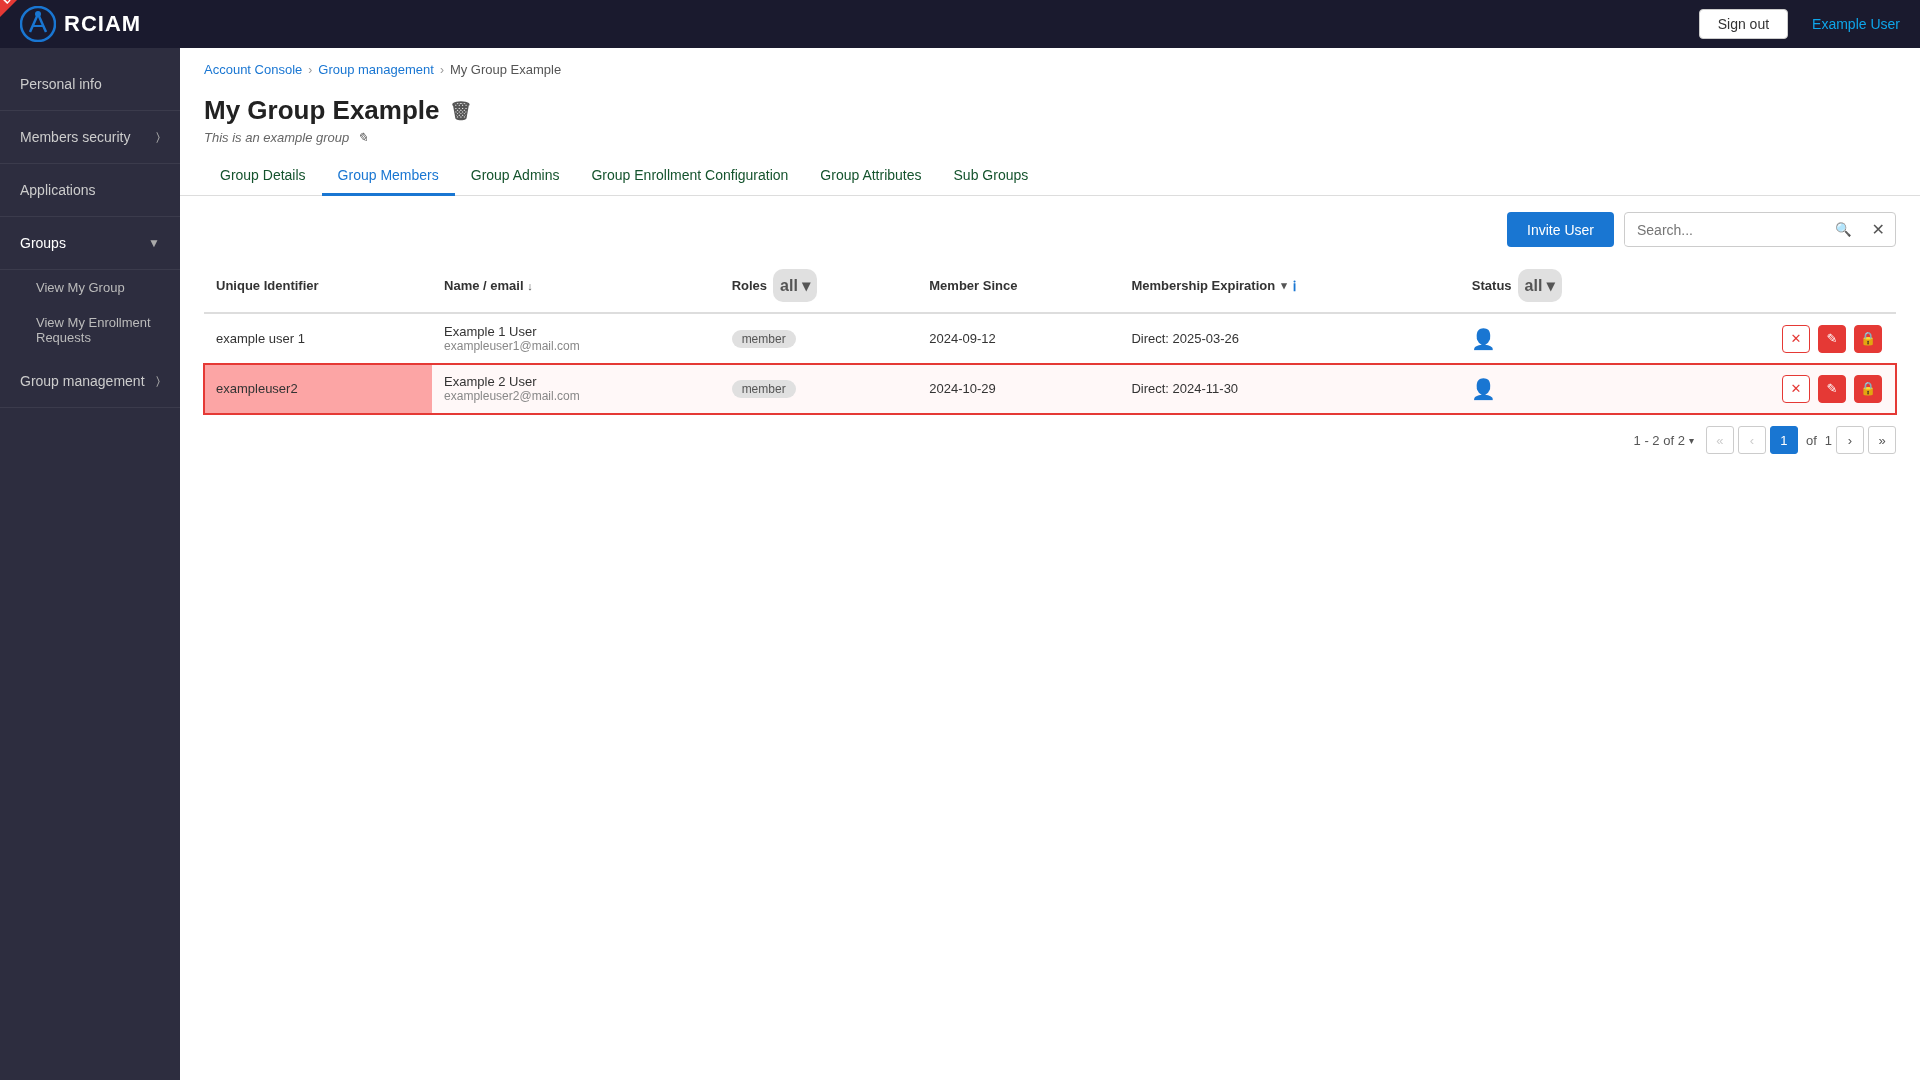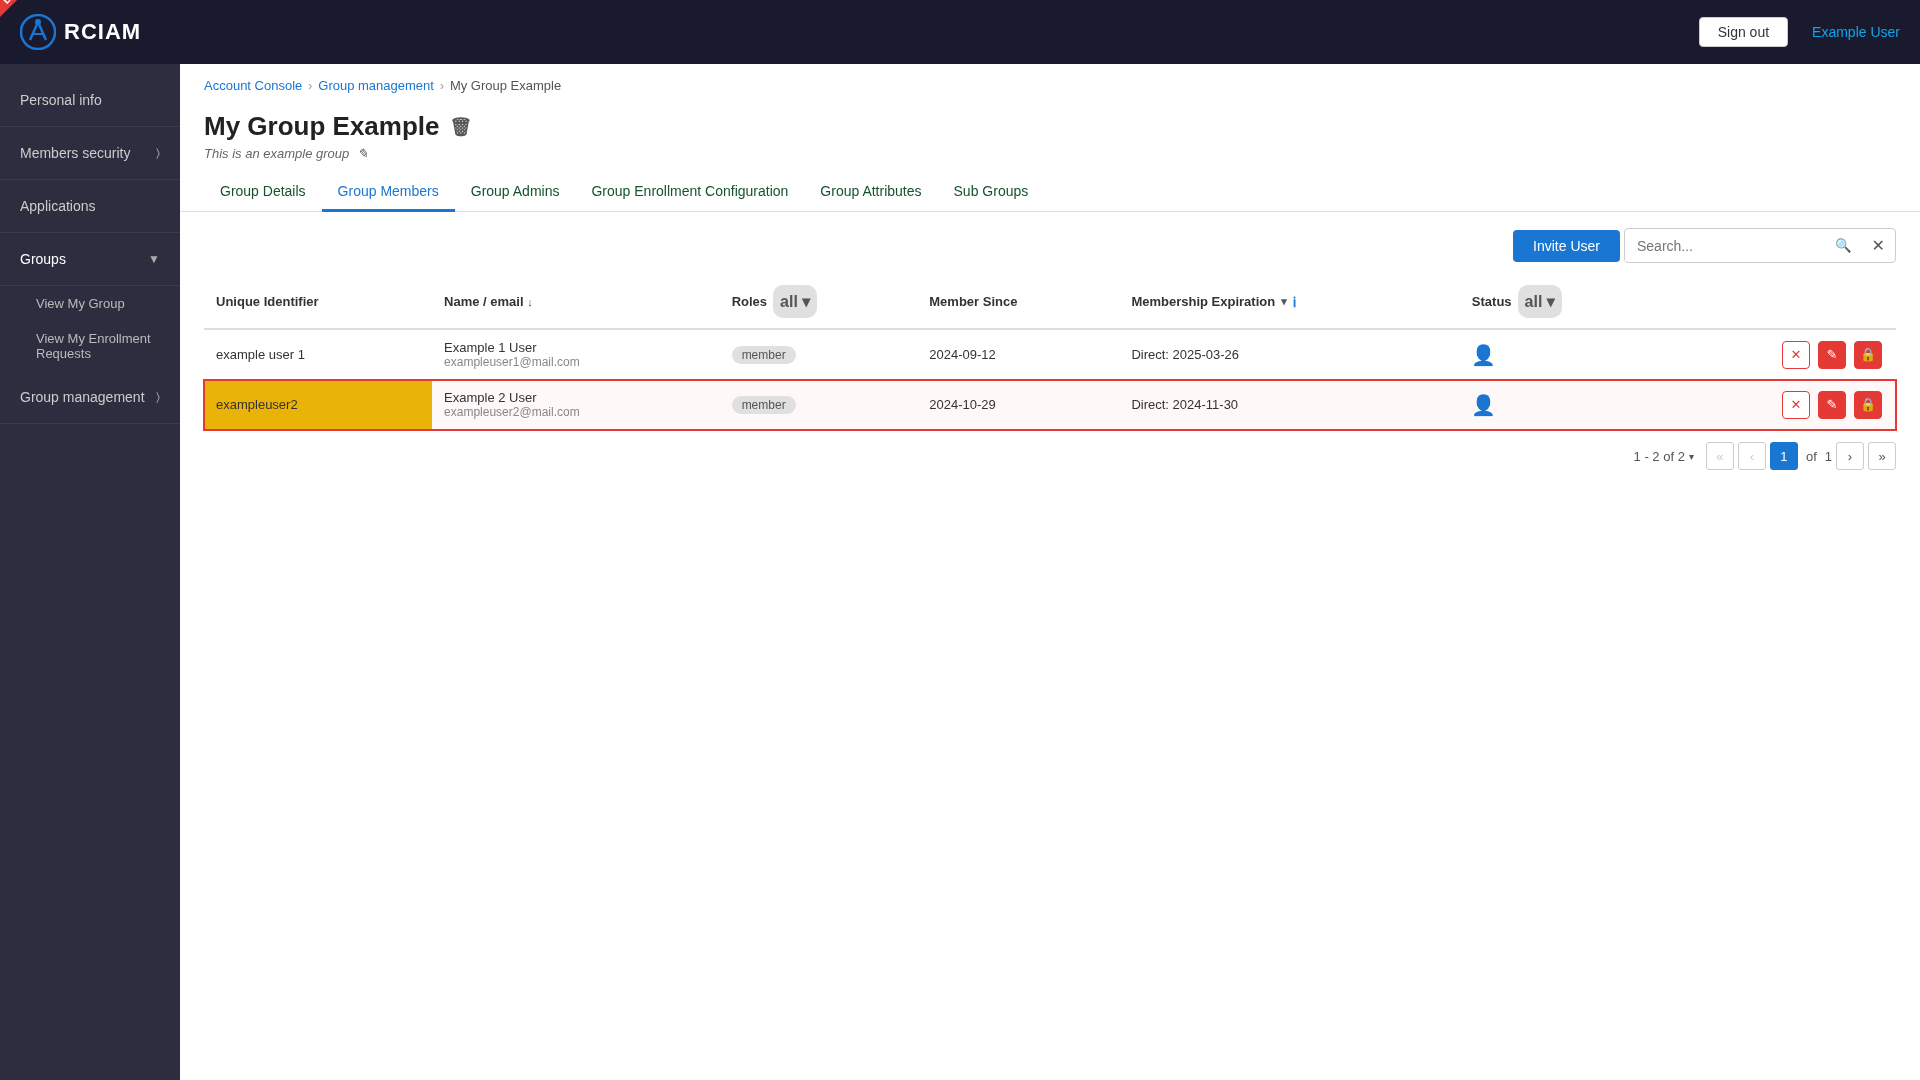--- a/index.html
+++ b/index.html
@@ -1,21 +1,21 @@
 <!DOCTYPE html>
 <html><head>
   <meta charset="utf-8">
   <style>
     * { box-sizing: border-box; margin: 0; padding: 0; }
     body { font-family: Arial, sans-serif; font-size: 14px; background: #f0f0f0; display: flex; flex-direction: column; height: 1080px; overflow: hidden; }
 
     
     .top-header {
       background: #1a1a2e;
-      height: 64px;
+      height: 48px;
       display: flex;
       align-items: center;
       justify-content: space-between;
       padding: 0 20px;
       flex-shrink: 0;
       position: relative;
     }
     .logo-area {
       display: flex;
       align-items: center;
@@ -185,22 +185,21 @@
 
     
     .table-area {
       padding: 0 24px 24px;
     }
 
     
     .table-toolbar {
       display: flex;
       justify-content: flex-end;
-      align-items: center;
-      gap: 4px;
+      gap: 10px;
       padding: 16px 0 12px;
     }
     .invite-user-btn {
       background: #1976d2;
       color: white;
       border: none;
       padding: 8px 20px;
       border-radius: 4px;
       cursor: pointer;
       font-size: 14px;
@@ -512,21 +511,21 @@
             <td>
               <div class="col-actions">
                 <button class="action-btn remove">✕</button>
                 <button class="action-btn edit">✎</button>
                 <button class="action-btn lock">🔒</button>
               </div>
             </td>
           </tr>
 
           <tr style="outline: 2px solid #e53935; outline-offset:-1px;">
-            <td style="background:#eab308">exampleuser2</td>
+            <td style="background:#fca5a5">exampleuser2</td>
             <td style="background:#fff8f8">
               <div>Example 2 User</div>
               <div style="color:#888;font-size:12px">exampleuser2@mail.com</div>
             </td>
             <td style="background:#fff8f8">
               <span class="role-badge">member</span>
             </td>
             <td style="background:#fff8f8">2024-10-29</td>
             <td style="background:#fff8f8">Direct: 2024-11-30</td>
             <td style="background:#fff8f8">

